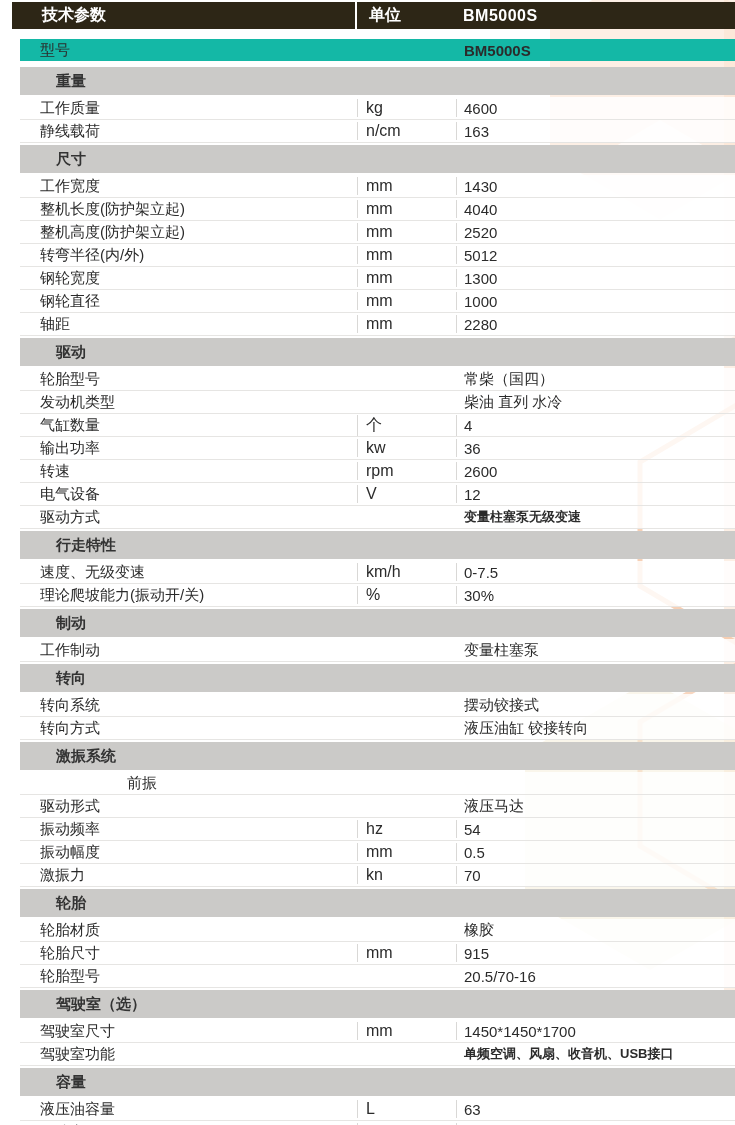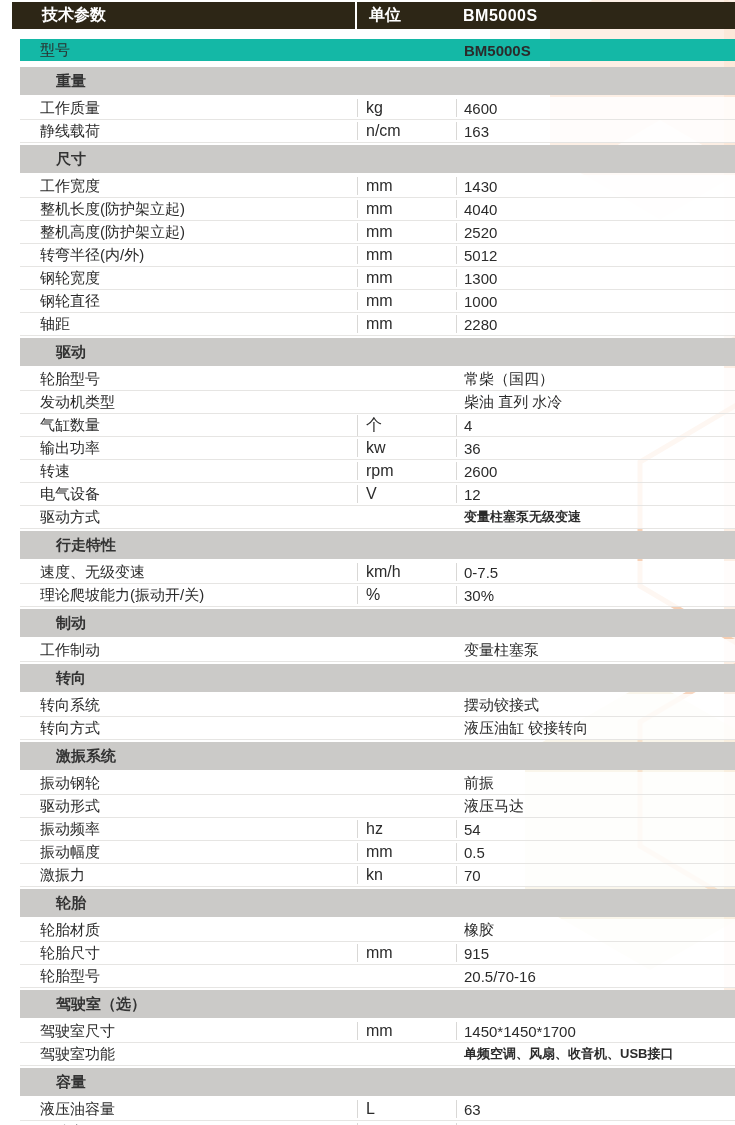--- a/index.html
+++ b/index.html
@@ -183,21 +183,20 @@
         <div class="c-unit"></div>
         <div class="c-value">摆动铰接式</div>
       </div>
       <div class="row">
         <div class="c-name">转向方式</div>
         <div class="c-unit"></div>
         <div class="c-value">液压油缸 铰接转向</div>
       </div>
       <div class="section">激振系统</div>
       <div class="row">
-        <div class="c-name">振动钢轮</div>
         <div class="c-unit"></div>
         <div class="c-value">前振</div>
       </div>
       <div class="row">
         <div class="c-name">驱动形式</div>
         <div class="c-unit"></div>
         <div class="c-value">液压马达</div>
       </div>
       <div class="row">
         <div class="c-name">振动频率</div>

